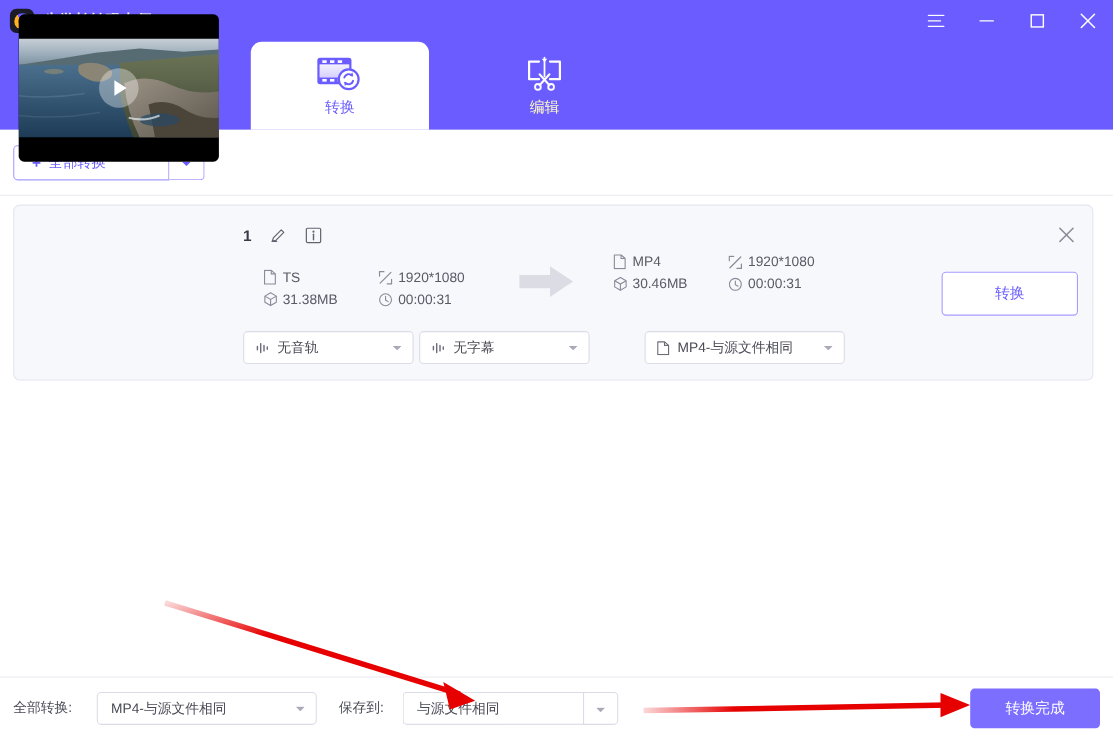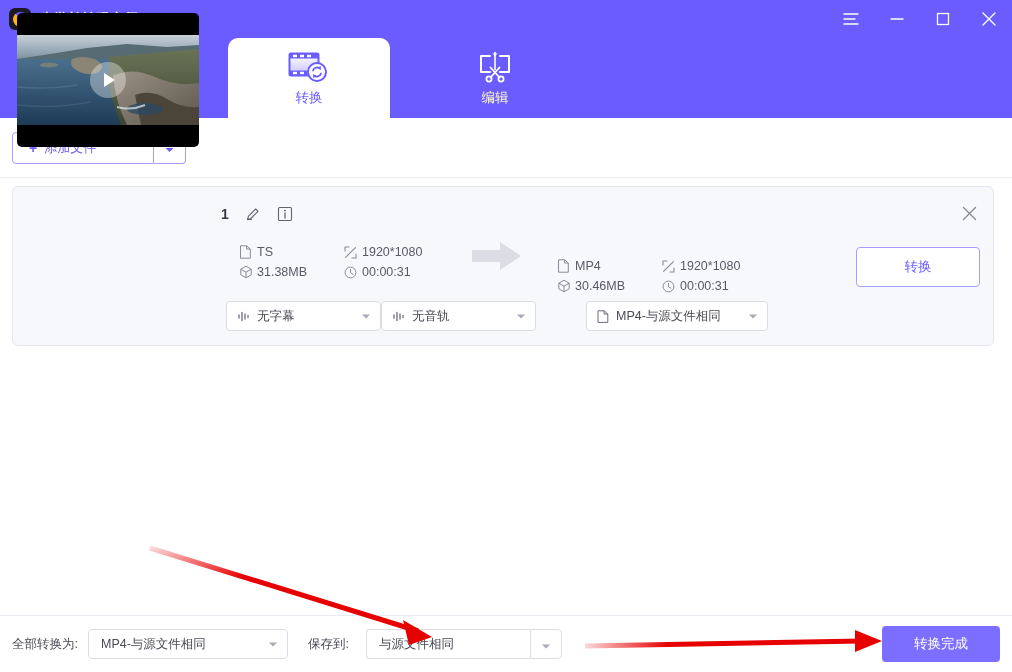--- a/index.html
+++ b/index.html
@@ -171,21 +171,21 @@
     display: flex; align-items: center; gap: 16px;
   }
   .card-index { font-size: 14px; font-weight: bold; color: #3a3a46; }
   .icon-btn { cursor: pointer; display: flex; align-items: center; }
 
   .meta-block { position: absolute; font-size: 12.5px; color: #5a5a66; }
   .meta-row { display: flex; align-items: center; height: 20px; }
   .meta-item { display: flex; align-items: center; }
   .meta-item .mi { width: 18px; display: flex; align-items: center; color: #8a8a99; }
   .meta-src { left: 239px; top: 242px; }
-  .meta-dst { left: 557px; top: 256px; }
+  .meta-dst { left: 557px; top: 228px; }
   .meta-col1 { width: 105px; }
   .arrow-big { position: absolute; left: 472px; top: 240px; }
 
   .selects { position: absolute; left: 221px; top: 301px; display: flex; }
   .sel {
     height: 30px; background: #ffffff;
     border: 1px solid #dcdce6; border-radius: 4px;
     display: flex; align-items: center;
     font-size: 12.5px; color: #4a4a56;
     cursor: pointer; position: relative;
@@ -340,21 +340,21 @@
 
 
     </div>
   </div>
 
   <div class="toolbar">
 
     <div class="addfile-group">
       <div class="addfile-btn">
         <span class="addfile-plus">+</span>
-        <span>添加文件</span>
+        <span>全部转换</span>
       </div>
       <div class="addfile-caret">
         <span>
           <svg width="9" height="6" viewBox="0 0 9 6">
               <path d="M0.5 1l4 4 4-4" fill="#6a5cff"></path>
             </svg>
         </span>
       </div>
     </div>
 
@@ -524,40 +524,40 @@
               <circle cx="6.5" cy="6.5" r="5.4" stroke="#8a8a99" stroke-width="1" fill="none"></circle>
               <path d="M6.5 3.4v3.4l2.4 1.4" stroke="#8a8a99" stroke-width="1" fill="none" stroke-linecap="round"></path>
             </svg>
         </span>
         <span>00:00:31</span>
       </span>
     </div>
   </div>
 
   <div class="selects">
+    <div class="sel sel-audio">
+      <span class="sel-ic">
+        <svg width="13" height="13" viewBox="0 0 13 13">
+            <path d="M2 5v3M5 2.5v8M8 4v5M11 5.5v2" stroke="#6b6b7a" stroke-width="1.3" stroke-linecap="round"></path>
+          </svg>
+      </span>
+      <span>无音轨</span>
+      <span class="sel-caret">
+        <svg width="8" height="5" viewBox="0 0 8 5">
+            <path d="M0 0.5l4 4 4-4z" fill="#a9a9b8"></path>
+          </svg>
+      </span>
+    </div>
     <div class="sel sel-sub">
       <span class="sel-ic">
         <svg width="13" height="13" viewBox="0 0 13 13">
             <path d="M2 5v3M5 2.5v8M8 4v5M11 5.5v2" stroke="#6b6b7a" stroke-width="1.3" stroke-linecap="round"></path>
           </svg>
       </span>
       <span>无字幕</span>
-      <span class="sel-caret">
-        <svg width="8" height="5" viewBox="0 0 8 5">
-            <path d="M0 0.5l4 4 4-4z" fill="#a9a9b8"></path>
-          </svg>
-      </span>
-    </div>
-    <div class="sel sel-audio">
-      <span class="sel-ic">
-        <svg width="13" height="13" viewBox="0 0 13 13">
-            <path d="M2 5v3M5 2.5v8M8 4v5M11 5.5v2" stroke="#6b6b7a" stroke-width="1.3" stroke-linecap="round"></path>
-          </svg>
-      </span>
-      <span>无音轨</span>
       <span class="sel-caret">
         <svg width="8" height="5" viewBox="0 0 8 5">
             <path d="M0 0.5l4 4 4-4z" fill="#a9a9b8"></path>
           </svg>
       </span>
     </div>
     <div class="sel sel-fmt">
       <span class="sel-ic">
         <svg width="12" height="13" viewBox="0 0 12 13">
             <path d="M1 0.8h6.2L10.8 4v8.4H1z" stroke="#6b6b7a" stroke-width="1" fill="none" stroke-linejoin="round"></path>
@@ -575,21 +575,21 @@
 
   <div class="convert-btn">转换</div>
 
   <div class="card-close">
     <svg width="15" height="15" viewBox="0 0 15 15">
       <path d="M1.5 1.5l12 12M13.5 1.5l-12 12" stroke="#8a8a96" stroke-width="1.4" stroke-linecap="round"></path>
     </svg>
   </div>
 
   <div class="bottom">
-    <span class="bl-label lbl-all">全部转换为:</span>
+    <span class="bl-label lbl-all">全部转换:</span>
     <div class="bsel bsel-all">
       <span class="bsel-text">MP4-与源文件相同</span>
       <span class="bsel-caret">
         <svg width="8" height="5" viewBox="0 0 8 5">
             <path d="M0 0.5l4 4 4-4z" fill="#a9a9b8"></path>
           </svg>
       </span>
     </div>
 
     <span class="bl-label lbl-save">保存到:</span>

